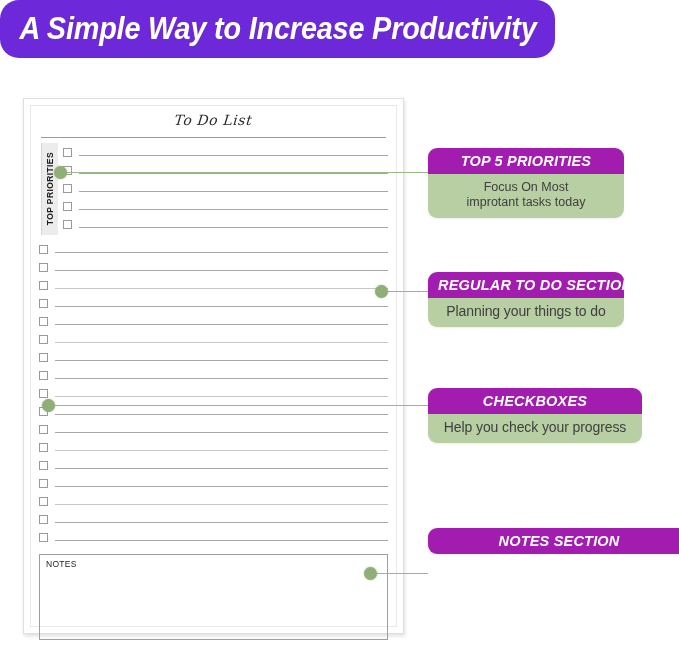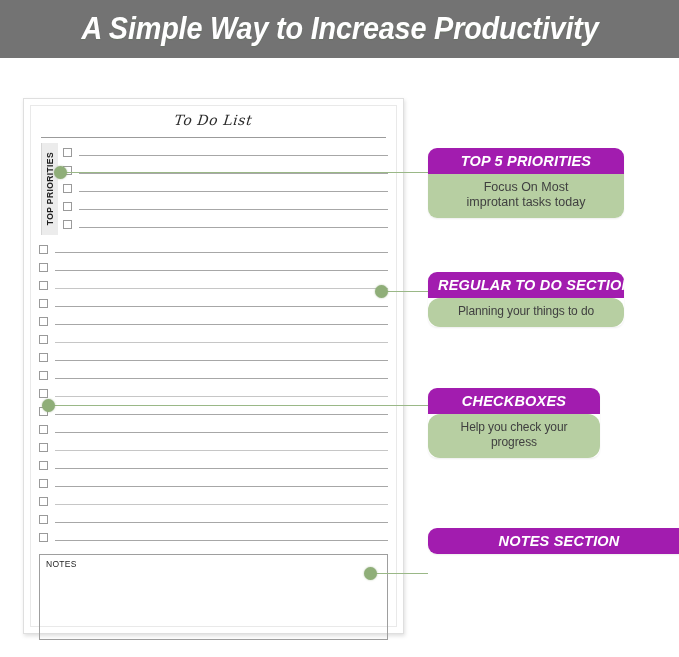--- a/index.html
+++ b/index.html
@@ -6,23 +6,23 @@
   html, body {
     width: 679px; height: 657px;
     background: #ffffff;
     font-family: "Liberation Sans", sans-serif;
     overflow: hidden;
   }
   #root { position: relative; width: 679px; height: 657px; background: #fff; }
 
   
   .banner {
-    position: absolute; left: 0; top: 0; width: 679px; height: 58px;
-    background: #737373;
-    display: flex; align-items: center; justify-content: center;
+    position: absolute; left: 0; top: 0; width: 555px; height: 58px;
+    background: #6d28d9;
+    display: flex; align-items: center; justify-content: center; border-radius: 19px;
   }
   .banner-title {
     font-family: "Liberation Sans Narrow", "Liberation Sans", sans-serif;
     font-weight: bold; font-style: italic;
     font-size: 31px; color: #ffffff;
     letter-spacing: -0.2px;
     transform: scaleX(0.93);
     white-space: nowrap;
     text-shadow: 0 1px 1px rgba(80,110,65,0.28);
   }
@@ -125,25 +125,25 @@
     white-space: nowrap;
   }
   .callout .c-body {
     background: #b7cfa2;
     color: #404040;
     text-align: center;
     font-size: 12.5px;
     line-height: 15px;
     padding: 6px 9px 8px 9px;
   }
-  .callout .c-body.rounded-font { font-size: 12px; letter-spacing: -0.1px; border-radius: 12px; }
+  .callout .c-body.rounded-font { font-size: 14px; letter-spacing: -0.1px; }
 
   #co1 { left: 428px; top: 148px; width: 196px; }
   #co2 { left: 428px; top: 272px; width: 196px; }
-  #co3 { left: 428px; top: 388px; width: 172px; }
+  #co3 { left: 428px; top: 388px; width: 214px; }
   #co4 { left: 428px; top: 528px; width: 262px; }
 </style>
 </head>
 <body>
 
 <div id="root">
 
   <div class="banner">
     <div class="banner-title">A Simple Way to Increase Productivity</div>
   </div>

